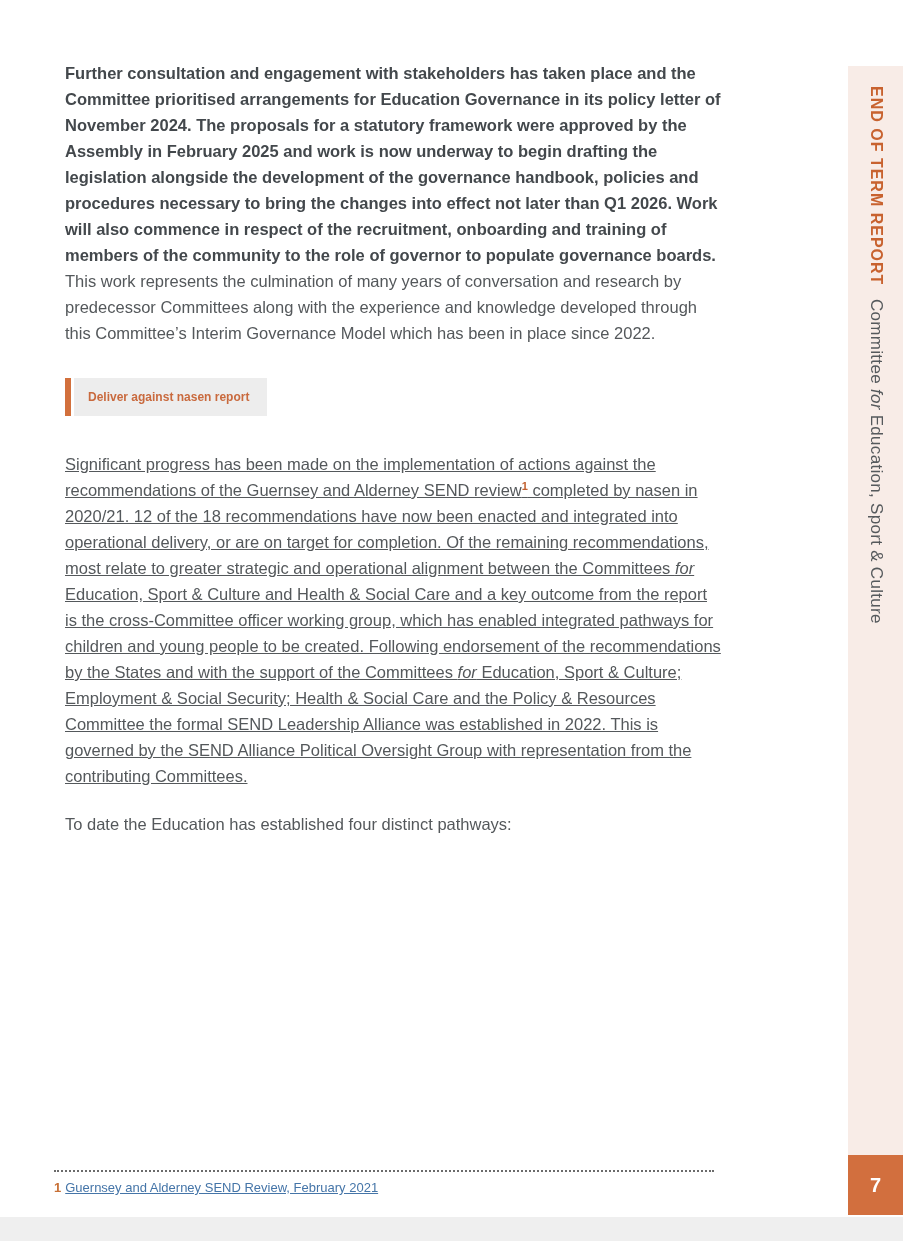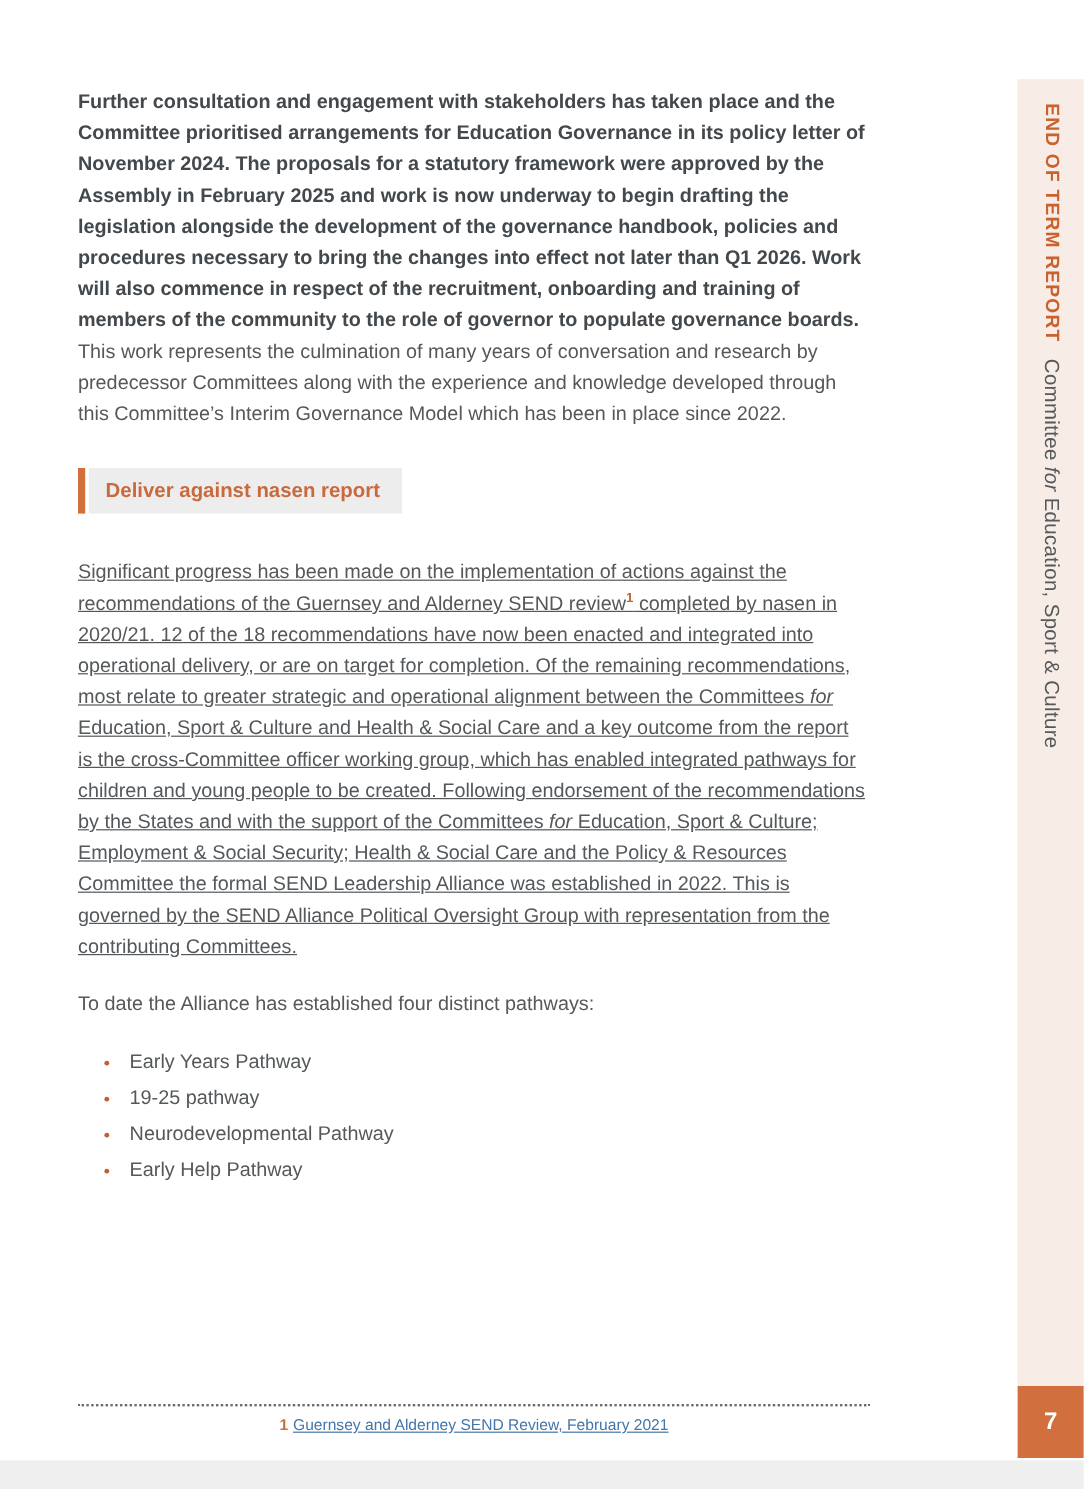--- a/index.html
+++ b/index.html
@@ -8,42 +8,42 @@
     width: 903px; height: 1241px;
     position: relative;
     background: #ffffff;
     font-family: "Liberation Sans", sans-serif;
     overflow: hidden;
   }
 
   
   .content {
     position: absolute;
-    left: 65px; top: 72px;
+    left: 65px; top: 60px;
     width: 658px;
     color: #54585b;
     font-size: 16.5px;
     line-height: 26px;
   }
   .content p { margin: 0; }
   .para1 strong, .lead-bold { color: #43484c; font-weight: bold; }
 
   
   .heading-row {
     display: inline-flex;
     align-items: stretch;
     margin-top: 32px;
   }
   .heading-bar { width: 6px; background: #d2703c; }
   .heading-box {
     background: #ededed;
     margin-left: 3px;
     padding: 8px 18px 8px 14px;
     font-weight: bold;
-    font-size: 17px;
+    font-size: 12px;
     line-height: 22px;
     color: #c96a3e;
   }
 
   .para2 { margin-top: 28px !important; text-decoration: underline; }
   .sup-ref {
     color: #c2602f;
     font-weight: bold;
     font-size: 11px;
     vertical-align: super;
@@ -61,23 +61,22 @@
     line-height: 30px;
     padding-left: 6px;
   }
   ul.bullets li::marker { color: #c2602f; font-size: 0.85em; }
 
   .para4 { margin-top: 28px !important; }
 
   
   .footnote {
     position: absolute;
-    left: 65px; top: 1170px;
+    left: 54px; top: 1170px;
     width: 660px;
-    text-align: center;
   }
   .footnote-rule {
     border-top: 2px dotted #6b6b6b;
     height: 0;
   }
   .footnote-line {
     margin-top: 8px;
     font-size: 13px;
     line-height: 16px;
     color: #54585b;
@@ -141,28 +140,22 @@
 
   <p class="para1"><strong>Further consultation and engagement with stakeholders has taken place and the Committee prioritised arrangements for Education Governance in its policy letter of November 2024. The proposals for a statutory framework were approved by the Assembly in February 2025 and work is now underway to begin drafting the legislation alongside the development of the governance handbook, policies and procedures necessary to bring the changes into effect not later than Q1 2026. Work will also commence in respect of the recruitment, onboarding and training of members of the community to the role of governor to populate governance boards.</strong><span> This work represents the culmination of many years of conversation and research by predecessor Committees along with the experience and knowledge developed through this Committee’s Interim Governance Model which has been in place since 2022.</span></p>
 
   <div class="heading-row">
     <div class="heading-bar"></div>
     <div class="heading-box">Deliver against nasen report</div>
   </div>
 
   <p class="para2"><span>Significant progress has been made on the implementation of actions against the recommendations of the Guernsey and Alderney SEND review</span><sup class="sup-ref">1</sup><span> completed by nasen in 2020/21. 12 of the 18 recommendations have now been enacted and integrated into operational delivery, or are on target for completion.  Of the remaining recommendations, most relate to greater strategic and operational alignment between the Committees </span><em class="for-italic">for</em><span> Education, Sport &amp; Culture and Health &amp; Social Care and a key outcome from the report is the cross-Committee officer working group, which has enabled integrated pathways for children and young people to be created.  Following endorsement of the recommendations by the States and with the support of the Committees </span><em class="for-italic">for</em><span> Education, Sport &amp; Culture; Employment &amp; Social Security; Health &amp; Social Care and the Policy &amp; Resources Committee the formal SEND Leadership Alliance was established in 2022. This is governed by the SEND Alliance Political Oversight Group with representation from the contributing Committees.</span></p>
 
-  <p class="para3">To date the Alliance has established four distinct pathways:</p>
+  <p class="para3">To date the Education has established four distinct pathways:</p>
 
-  <ul class="bullets">
-    <li><span>Early Years Pathway</span></li>
-    <li><span>19-25 pathway</span></li>
-    <li><span>Neurodevelopmental Pathway</span></li>
-    <li><span>Early Help Pathway</span></li>
-  </ul>
 
 
 </div>
 
 <div class="footnote">
   <div class="footnote-rule"></div>
   <div class="footnote-line"><span class="footnote-marker">1</span><a class="footnote-link">Guernsey and Alderney SEND Review, February 2021</a></div>
 </div>
 
 <div class="sidebar">

